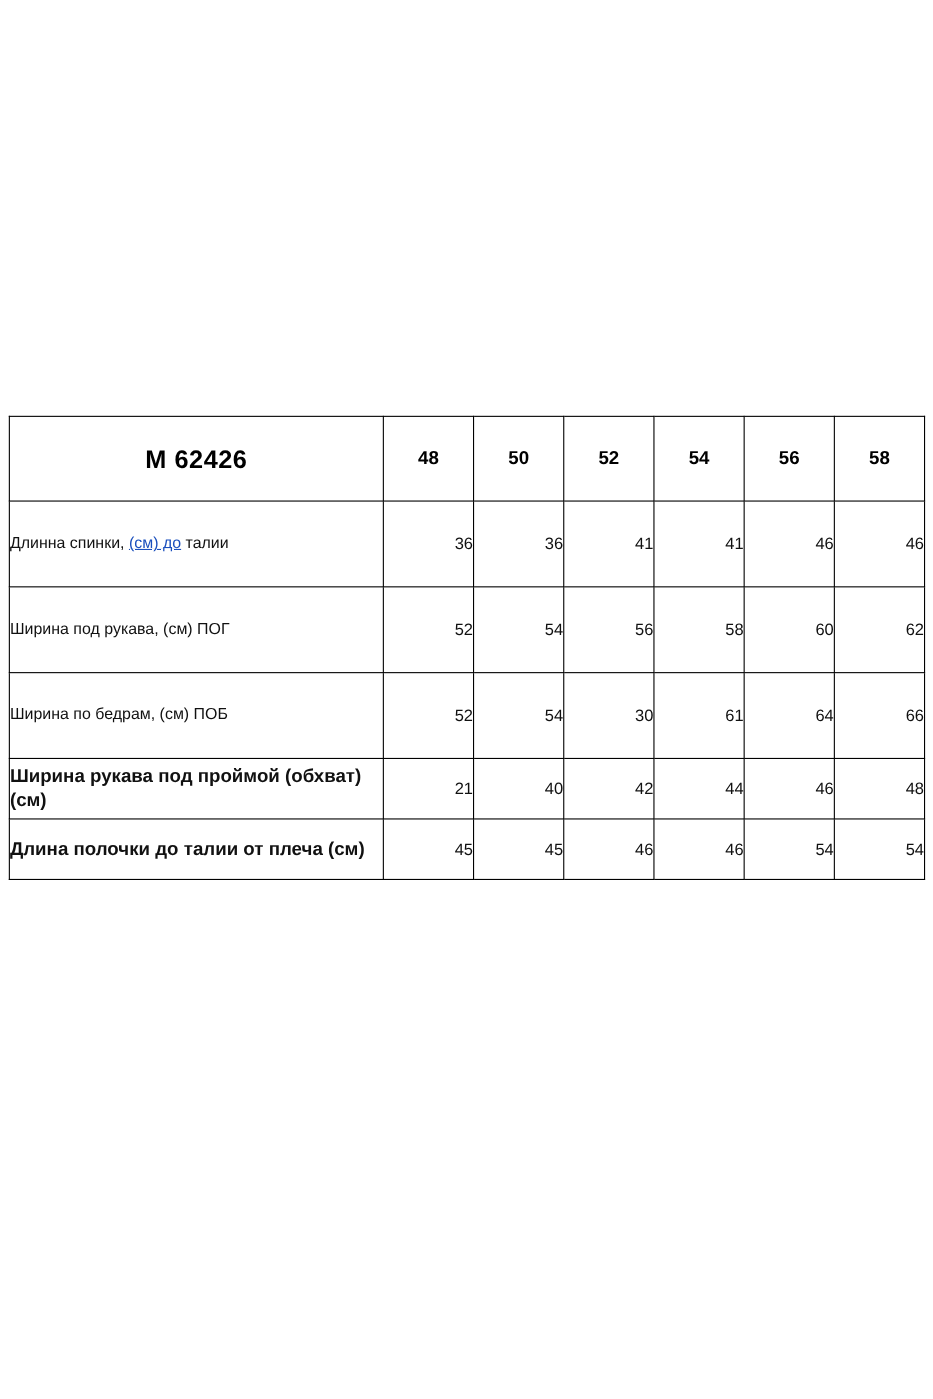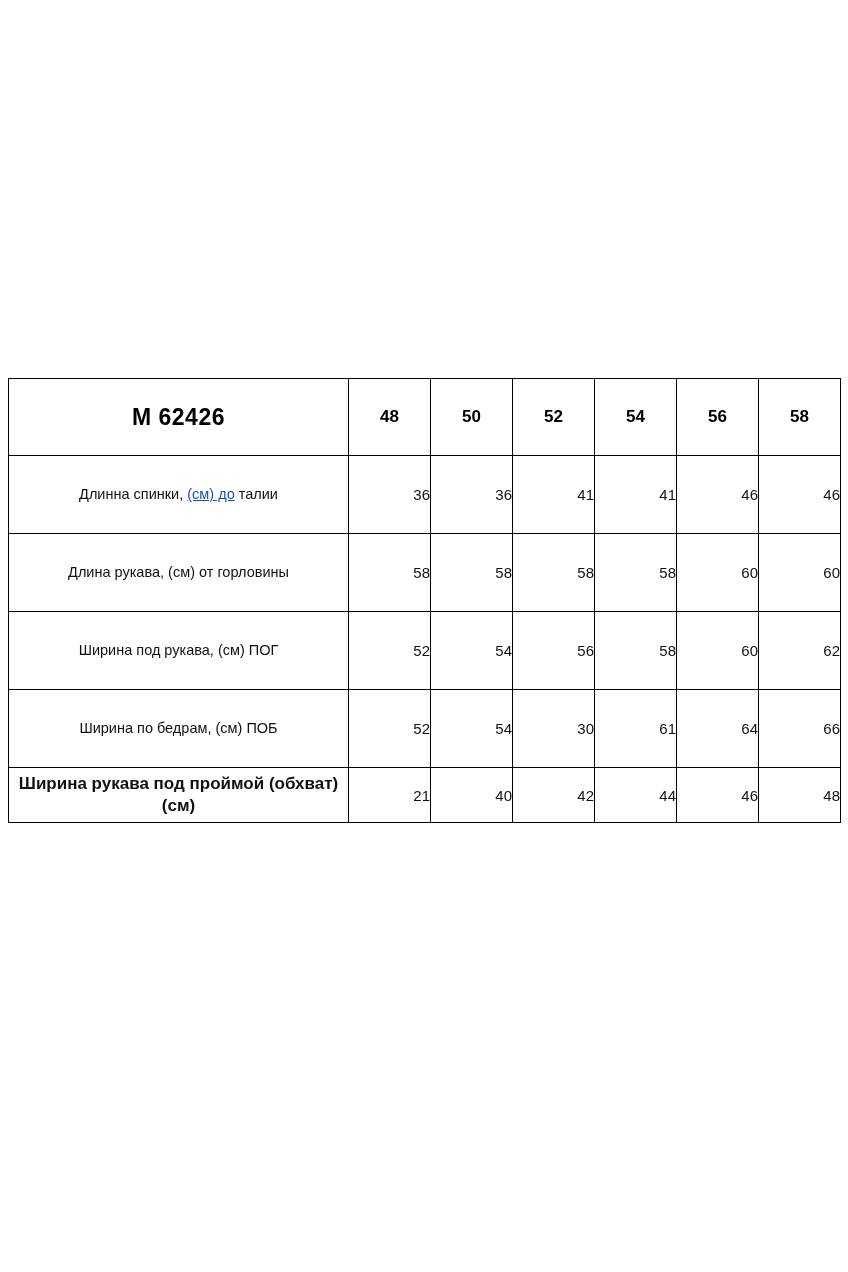--- a/index.html
+++ b/index.html
@@ -65,21 +65,21 @@
     text-align: center;
     font-size: 17px;
     font-weight: bold;
     height: 76px;
     color: #000;
   }
 
   
   .lbl {
     font-size: 14.5px;
-    text-align: center;
+    text-align: left;
     padding: 6px 10px 6px 14px;
     line-height: 1.28;
     color: #111;
   }
   .lbl-small {
     font-size: 17px;
     font-weight: bold;
   }
   .val {
     text-align: right;
@@ -127,29 +127,20 @@
         <tr class="r-tall">
           <td class="lbl"><span>Длинна спинки, </span><span class="link-underline">(см)  до</span><span> талии</span></td>
           <td class="val">36</td>
           <td class="val">36</td>
           <td class="val">41</td>
           <td class="val">41</td>
           <td class="val">46</td>
           <td class="val">46</td>
         </tr>
         <tr class="r-tall">
-          <td class="lbl">Длина рукава, (см) от горловины</td>
-          <td class="val">58</td>
-          <td class="val">58</td>
-          <td class="val">58</td>
-          <td class="val">58</td>
-          <td class="val">60</td>
-          <td class="val">60</td>
-        </tr>
-        <tr class="r-tall">
           <td class="lbl">Ширина под рукава, (см) ПОГ</td>
           <td class="val">52</td>
           <td class="val">54</td>
           <td class="val">56</td>
           <td class="val">58</td>
           <td class="val">60</td>
           <td class="val">62</td>
         </tr>
         <tr class="r-tall">
           <td class="lbl">Ширина по бедрам, (см) ПОБ</td>
@@ -162,16 +153,25 @@
         </tr>
         <tr class="r-mid">
           <td class="lbl lbl-small">Ширина рукава под проймой (обхват) (см)</td>
           <td class="val">21</td>
           <td class="val">40</td>
           <td class="val">42</td>
           <td class="val">44</td>
           <td class="val">46</td>
           <td class="val">48</td>
         </tr>
+        <tr class="r-mid">
+          <td class="lbl lbl-small">Длина полочки до талии от плеча (см)</td>
+          <td class="val">45</td>
+          <td class="val">45</td>
+          <td class="val">46</td>
+          <td class="val">46</td>
+          <td class="val">54</td>
+          <td class="val">54</td>
+        </tr>
       </tbody>
     </table>
   </div>
 </div>
 
 </body></html>

